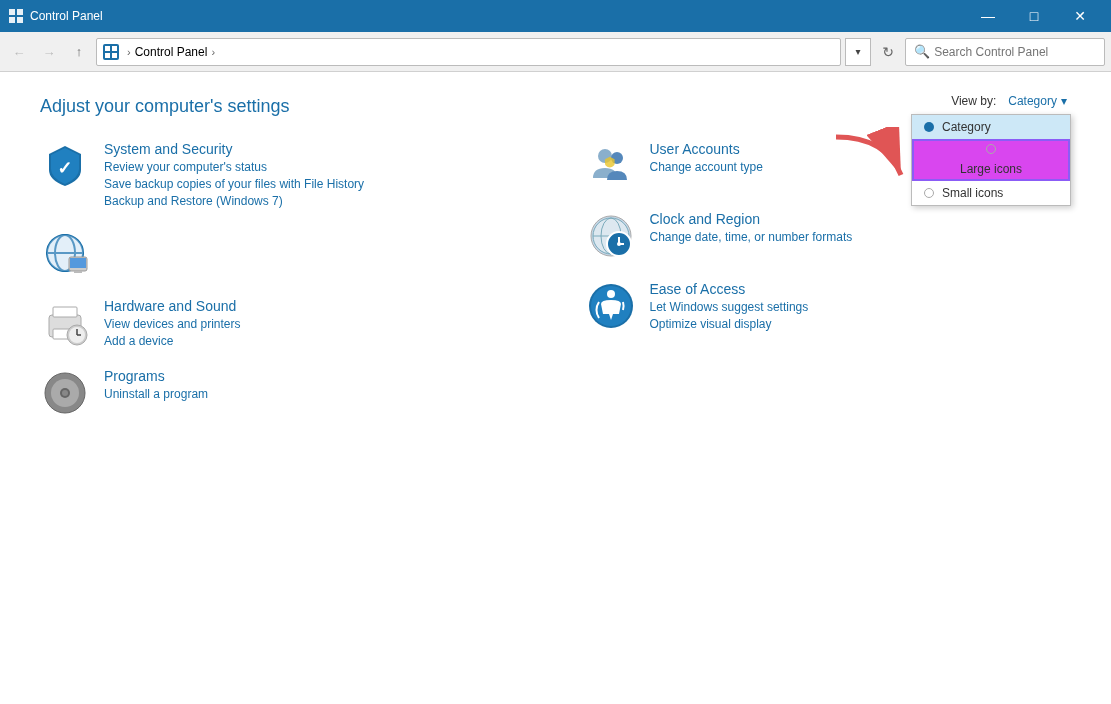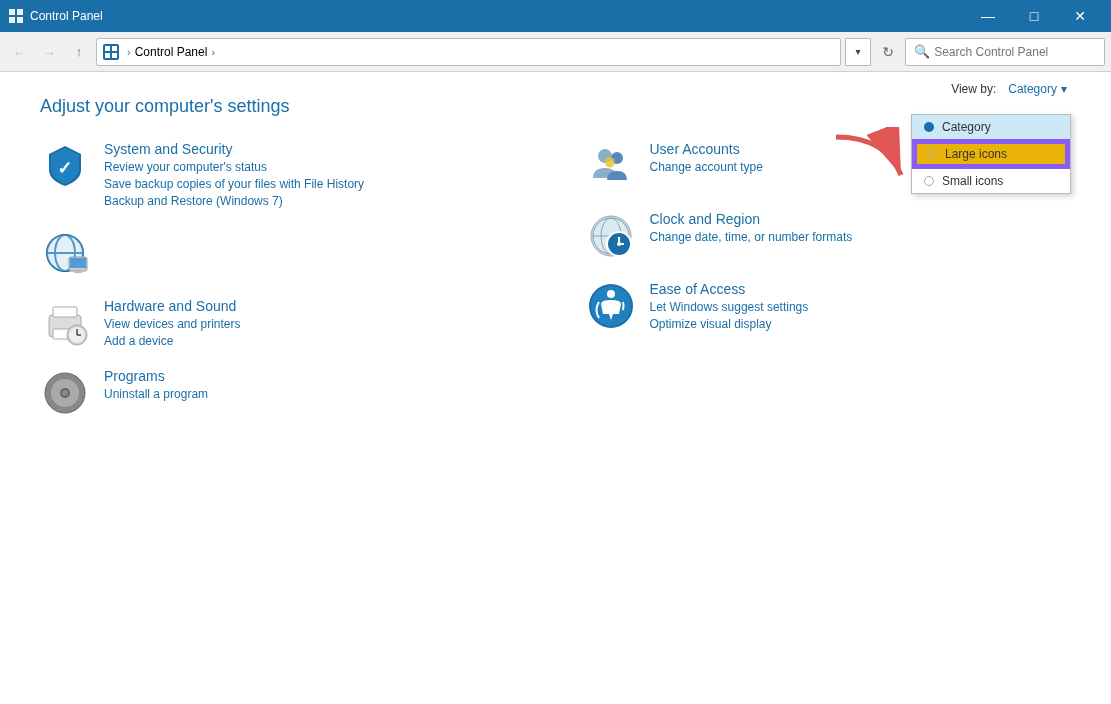--- a/index.html
+++ b/index.html
@@ -82,21 +82,21 @@
     .content {
       padding: 24px 40px;
       position: relative;
     }
     .page-title {
       font-size: 18px; color: #1a6fa8; font-weight: 400; margin-bottom: 24px;
     }
 
     
     .viewby {
-      position: absolute; top: 8px; right: 40px;
+      position: absolute; top: 20px; right: 40px;
       display: flex; align-items: center; gap: 8px; font-size: 12px; color: #333;
     }
     .viewby-btn {
       display: flex; align-items: center; gap: 4px;
       color: #1a6fa8; cursor: pointer; font-size: 12px;
       background: none; border: none; padding: 2px 4px;
     }
 
     
     .dropdown-menu {
@@ -198,21 +198,21 @@
       <span>Category</span>
       <span>▾</span>
     </button>
   </div>
 
   <div class="dropdown-menu">
     <div class="dropdown-item active">
       <div class="radio-dot"></div>
       <span>Category</span>
     </div>
-    <div class="dropdown-item highlighted" style="border:5px solid #8b5cf6; background:#eab308;">
+    <div class="dropdown-item highlighted" style="border:2px solid #8b5cf6; background:#d946ef;flex-direction:column;">
       <div class="radio-empty"></div>
       <span>Large icons</span>
     </div>
     <div class="dropdown-item">
       <div class="radio-empty"></div>
       <span>Small icons</span>
     </div>
   </div>
 
   <div style="position:absolute; top:55px; right:195px; z-index:300;">

